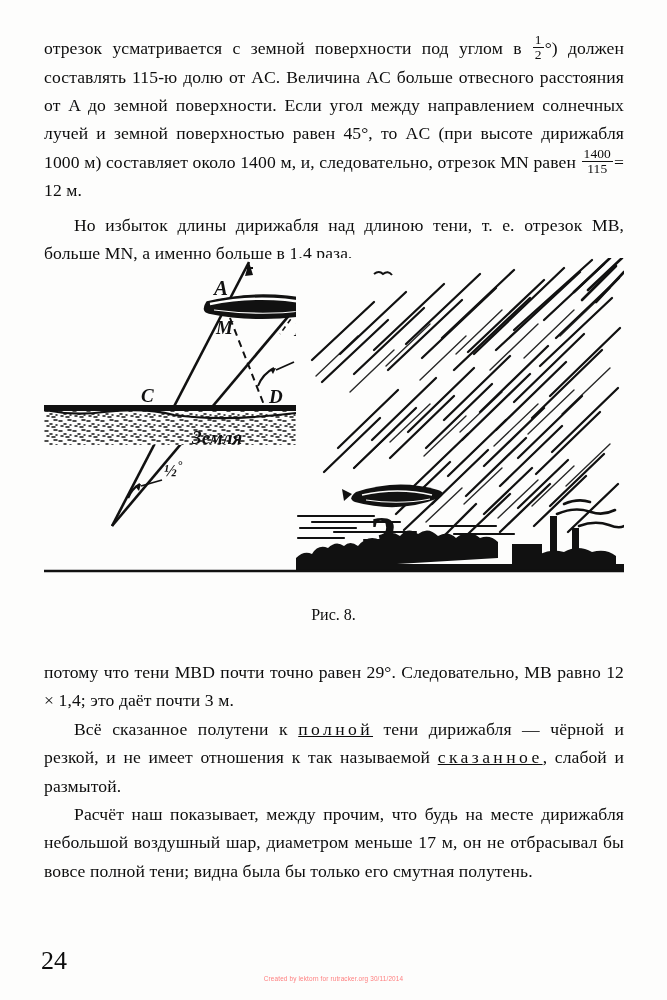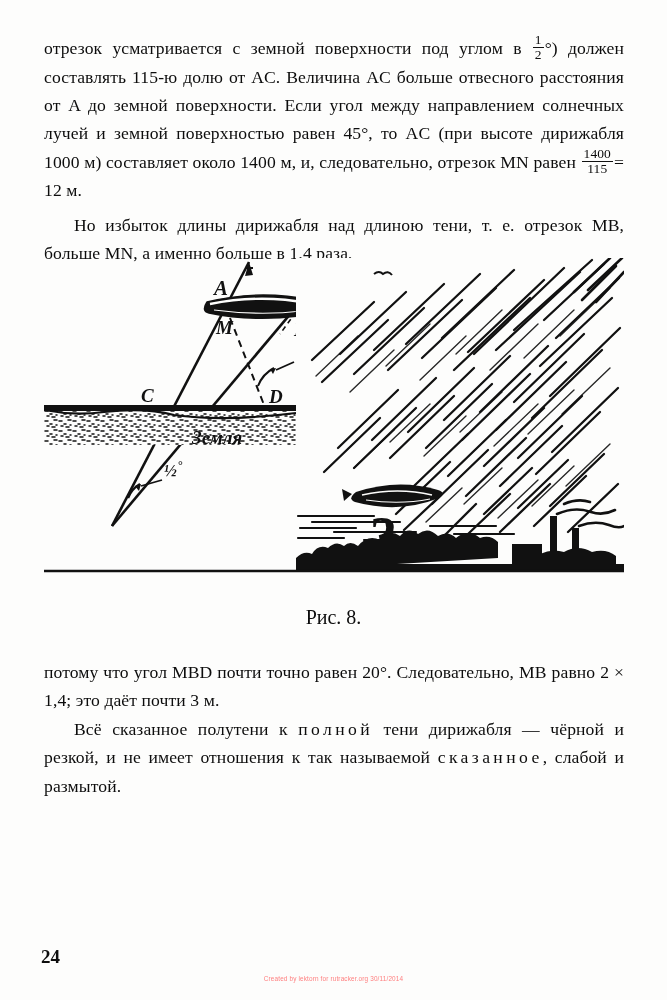--- a/index.html
+++ b/index.html
@@ -34,21 +34,21 @@
     letter-spacing: 0.1px;
   }
   .textblock p {
     margin: 0;
     text-indent: 0;
   }
   .textblock p.indent {
     text-indent: 30px;
   }
   .it { }
-  .spaced { letter-spacing: 3.4px; }
+  .spaced { letter-spacing: 3.4px; text-decoration: underline; }
 
   .frac {
     display: inline-block;
     vertical-align: -0.42em;
     text-align: center;
     font-size: 13.5px;
     line-height: 1.02;
     margin: 0 1px;
     position: relative;
     top: -1px;
@@ -69,31 +69,31 @@
     height: 335px;
   }
   .figure svg { display: block; }
 
   .figcaption {
     position: absolute;
     top: 606px;
     left: 0;
     width: 667px;
     text-align: center;
-    font-size: 20px;
+    font-size: 16px;
     color: #0d0d0d;
   }
 
   
   .pagenum {
     position: absolute;
     left: 41px;
     top: 946px;
-    font-size: 19px;
-    font-weight: 700;
+    font-size: 26px;
+    font-weight: 400;
     color: #0d0d0d;
   }
   .watermark {
     position: absolute;
     left: 0;
     top: 975px;
     width: 667px;
     text-align: center;
     font-size: 6.4px;
     color: #ff8080;
@@ -315,23 +315,24 @@
         </g>
       </g>
 
       <line x1="0" y1="313" x2="580" y2="313" stroke="#111" stroke-width="2.4"></line>
     </svg>
   </div>
 
   <div class="figcaption">Рис. 8.</div>
 
   <div class="textblock" style="top:658px;">
-    <p><span>потому что угол </span><span class="it">MBD</span><span> почти точно равен 20°. Следовательно, </span><span class="it">MB</span><span> равно 2 </span><span>×</span><span> 1,4; это даёт почти 3 </span><span class="it">м</span><span>.</span></p>
+    <p><span>потому что тени </span><span class="it">MBD</span><span> почти точно равен 29°. Следовательно, </span><span class="it">MB</span><span> равно 12 </span><span>×</span><span> 1,4; это даёт почти 3 </span><span class="it">м</span><span>.</span></p>
 
     <p class="indent"><span>Всё сказанное полутени к </span><span class="spaced">полной</span><span> тени дирижабля — чёрной и резкой, и не имеет отношения к так называемой </span><span class="spaced">сказанное</span><span>, слабой и размытой.</span></p>
 
+    <p class="indent"><span>Расчёт наш показывает, между прочим, что будь на месте дирижабля небольшой воздушный шар, диаметром меньше 17 </span><span class="it">м</span><span>, он не отбрасывал бы вовсе полной тени; видна была бы только его смутная полутень.</span></p>
 
   </div>
 
   <div class="pagenum">24</div>
   <div class="watermark">Created by lektorn for rutracker.org 30/11/2014</div>
 
 </div>
 
 </body></html>

